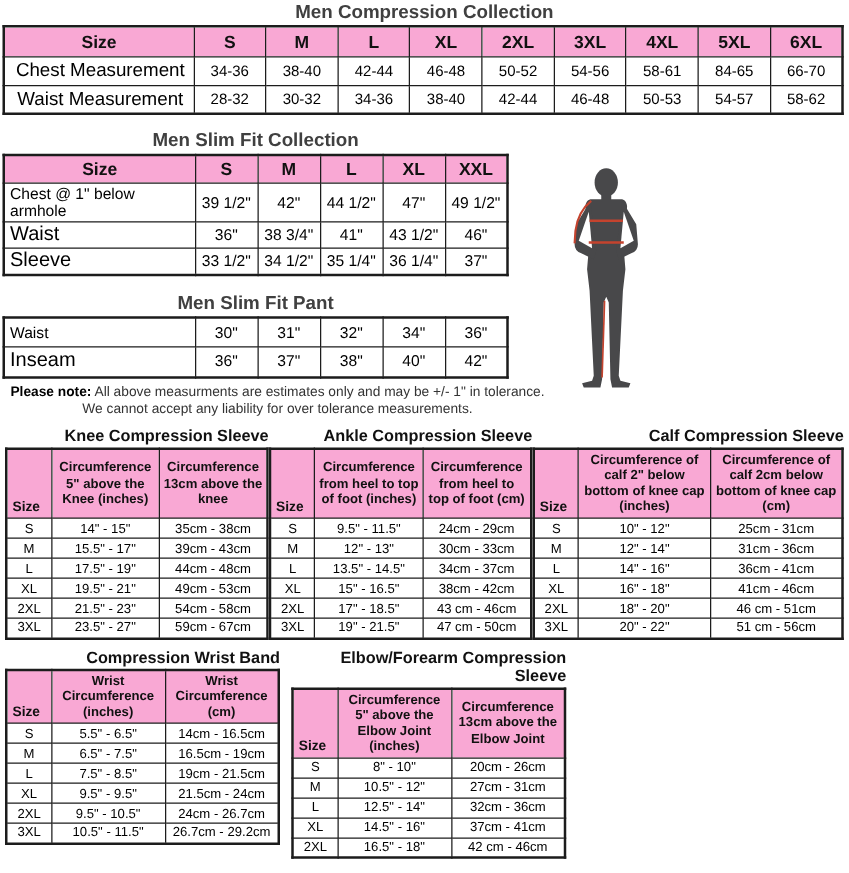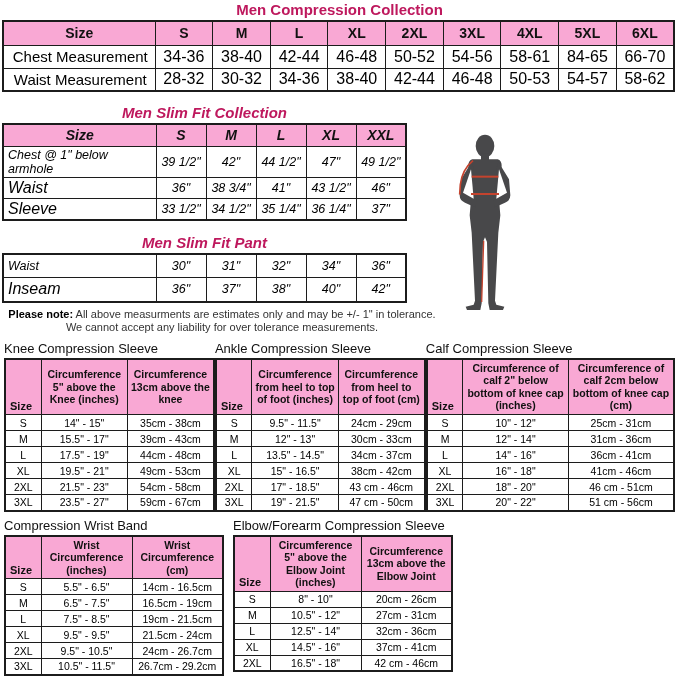--- a/index.html
+++ b/index.html
@@ -1,44 +1,44 @@
 <!DOCTYPE html>
 <html><head>
 <meta charset="utf-8">
 <style>
   * { box-sizing: border-box; }
   html,body { margin:0; padding:0; background:#ffffff; }
   body { width:679px; height:698px; font-family:"Liberation Sans", sans-serif; color:#000; }
   .page { position:relative; width:679px; height:698px; padding:1px 2px; overflow:hidden; }
 
-  .title { font-weight:bold; font-size:15px; text-align:center; line-height:17px; color:#be185d; }
-  .small-title { font-weight:normal; font-size:13px; text-align:left; line-height:15px; color:#111; margin-bottom:2px; }
+  .title { font-weight:bold; font-size:15px; text-align:center; line-height:17px; color:#404040; }
+  .small-title { font-weight:bold; font-size:13px; text-align:right; line-height:15px; color:#111; margin-bottom:2px; }
 
   table { border-collapse:collapse; table-layout:fixed; background:#fff; }
   th, td { border:1px solid #1c1c1c; text-align:center; padding:1px 2px; overflow:hidden; }
   table { border:2px solid #1c1c1c; }
   thead th { background:#f9a8d4; font-weight:bold; color:#111; }
 
   
   .t-main { width:673px; margin-top:2px; }
   .t-main col.c-label { width:152px; }
   .t-main th { font-size:14px; height:24px; }
-  .t-main td { font-size:16px; height:23px; }
+  .t-main td { font-size:12px; height:23px; }
   .t-main td.lbl { font-size:15px; text-align:center; padding-left:4px; }
 
   
   .t-slim { width:405px; margin-top:2px; }
   .t-slim col.c-label { width:153px; }
   .t-slim th { font-size:14px; height:22px; }
   .t-slim td { font-size:12.5px; height:20px; }
   .t-slim td.lbl { font-size:16px; text-align:left; padding-left:4px; }
   .t-slim tbody tr:first-child td.lbl { font-size:12.5px; }
   .t-pant td { height:24px; }
 
-  .sec-slim { width:405px;font-style:italic; }
+  .sec-slim { width:405px; }
 
   .note { margin-top:5px; text-align:center; font-size:11px; line-height:13.5px; color:#333; width:440px; }
   .note b { color:#000; }
 
   
   .row-tables { display:flex; justify-content:space-between; padding:0 2px; margin-top:6px; }
   .row-tables.bottom { justify-content:flex-start; gap:9px; }
   .small-sec { width:220px; }
   .small-sec.narrow { width:260px; }
   .t-small { width:100%; }

